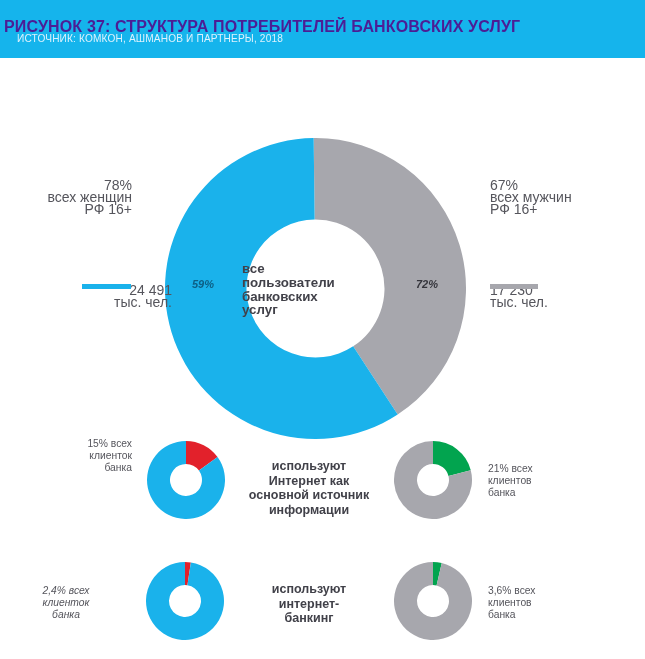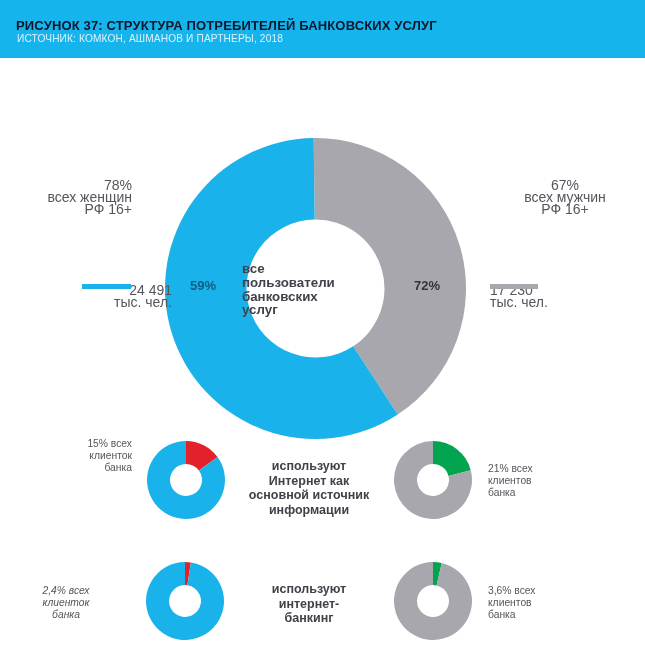--- a/index.html
+++ b/index.html
@@ -1,35 +1,35 @@
 <!DOCTYPE html>
 <html><head>
 <meta charset="utf-8">
 <style>
   html,body{margin:0;padding:0;background:#ffffff;}
   body{width:645px;height:659px;font-family:"Liberation Sans",sans-serif;overflow:hidden;}
   .page{position:relative;width:645px;height:659px;background:#fff;}
 
   
   .header{position:absolute;left:0;top:0;width:645px;height:58px;background:#15b4ec;}
-  .h-title{position:absolute;left:16px;top:18px;font-size:13px;font-weight:bold;color:#0f172a;letter-spacing:0.15px;white-space:nowrap;}
+  .h-title{position:absolute;left:4px;top:18px;font-size:16px;font-weight:bold;color:#4c1d95;letter-spacing:0.15px;white-space:nowrap;}
   .h-src{position:absolute;left:17px;top:33px;font-size:10.15px;font-weight:normal;color:#ddf2fd;letter-spacing:0.15px;white-space:nowrap;}
 
   
   #main-donut{position:absolute;left:165px;top:138px;width:301px;height:301px;}
   .center-text{position:absolute;left:242px;top:262px;width:137px;text-align:left;
       font-size:13.3px;font-weight:bold;color:#414149;line-height:13.8px;}
-  .slice-pct{position:absolute;font-size:13px;font-weight:bold;}
+  .slice-pct{position:absolute;font-size:11px;font-weight:bold;font-style:italic;}
   #pct-blue{left:178px;top:277.5px;width:50px;text-align:center;color:#0d5f85;}
   #pct-gray{left:402px;top:277.5px;width:50px;text-align:center;color:#35353c;}
 
   
   .ann{position:absolute;font-size:14px;color:#55555c;line-height:12.4px;margin-top:28px;}
   #ann-left-top{left:0px;top:150.5px;width:132px;text-align:right;}
-  #ann-right-top{left:490px;top:150.5px;width:150px;text-align:center;}
+  #ann-right-top{left:490px;top:150.5px;width:150px;text-align:left;}
   #ann-left-num{left:0px;top:255.5px;width:132px;text-align:right;padding-left:40px;}
   #ann-right-num{left:490px;top:255.5px;width:150px;text-align:left;}
   .bar{position:absolute;}
   #bar-left{left:82px;top:284px;width:49px;height:5px;background:#1ab2eb;}
   #bar-right{left:489.5px;top:284px;width:48px;height:5px;background:#a7a7ad;}
 
   
   .mini{position:absolute;width:78px;height:78px;}
   #mini-1{left:146.5px;top:440.5px;}
   #mini-2{left:393.5px;top:440.5px;}

